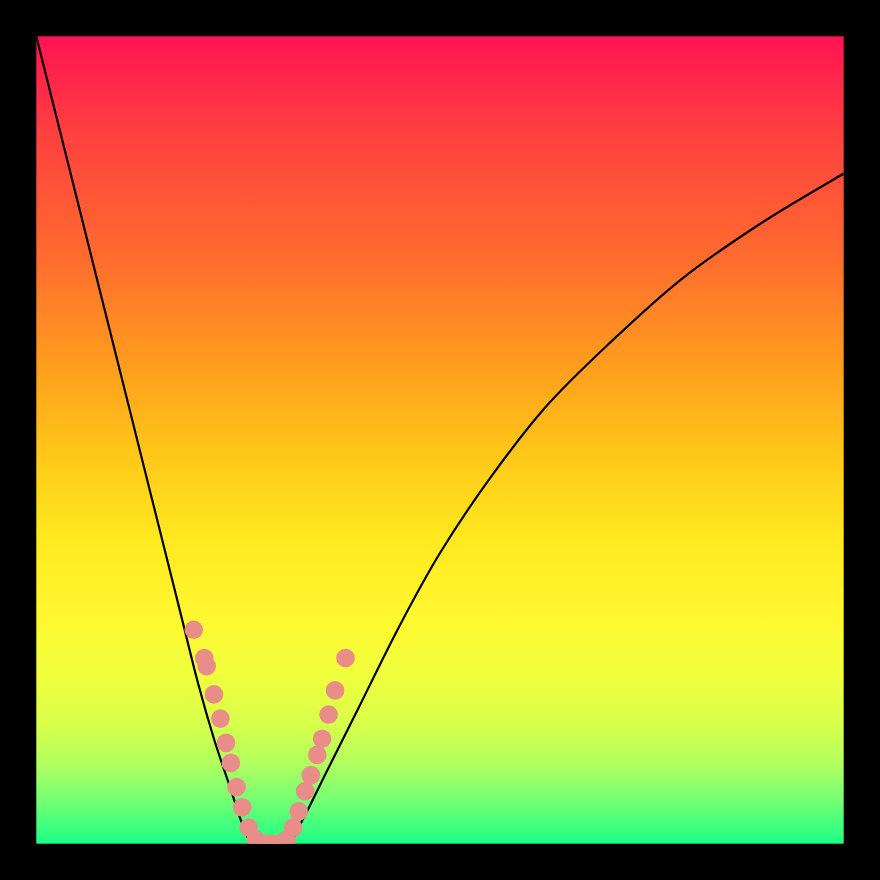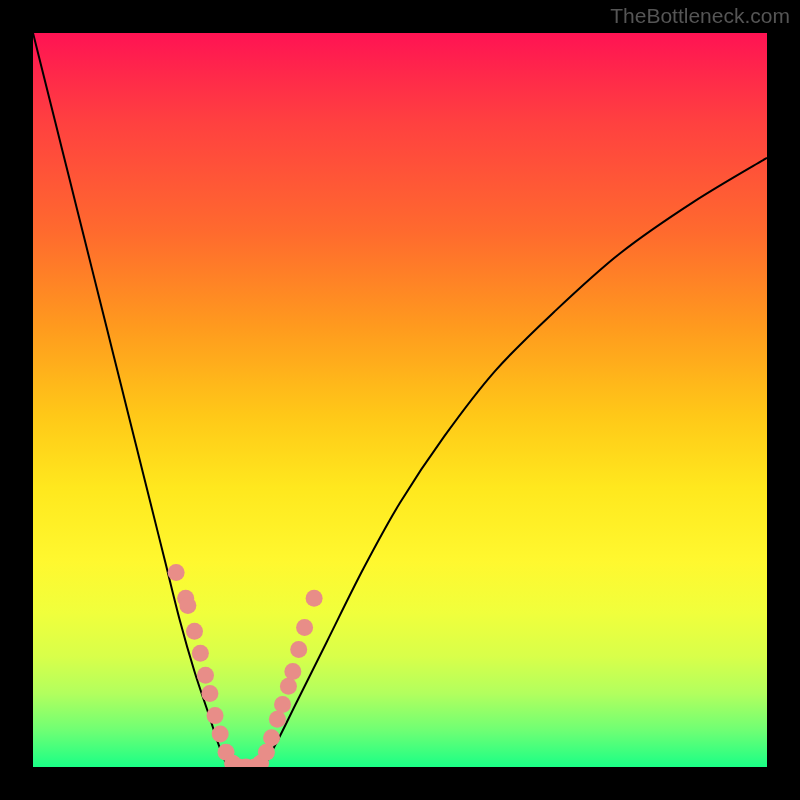--- a/index.html
+++ b/index.html
@@ -53,21 +53,20 @@
     left: 0;
     top: 0;
     width: 734px;
     height: 734px;
   }
 </style>
 </head>
 <body>
 
 <div class="outer">
-  <div class="watermark">TheBottleneck.com</div>
   <div class="plot">
     <svg class="curve" viewBox="0 0 734 734" preserveAspectRatio="none">
       <g id="series-group">
           <path d="M 0.00 0.00 C 2.45 9.79, 9.79 39.15, 14.68 58.72 C 19.57 78.29, 24.47 97.87, 29.36 117.44 C 34.25 137.01, 39.15 156.59, 44.04 176.16 C 48.93 195.73, 53.83 215.31, 58.72 234.88 C 63.61 254.45, 68.51 274.03, 73.40 293.60 C 78.29 313.17, 83.19 332.75, 88.08 352.32 C 92.97 371.89, 97.87 391.47, 102.76 411.04 C 107.65 430.61, 112.55 450.19, 117.44 469.76 C 122.33 489.33, 127.23 508.91, 132.12 528.48 C 137.01 548.05, 141.91 568.85, 146.80 587.20 C 151.69 605.55, 156.59 622.68, 161.48 638.58 C 166.37 654.48, 171.88 669.77, 176.16 682.62 C 180.44 695.47, 183.50 707.09, 187.17 715.65 C 190.84 724.21, 191.45 730.94, 198.18 734.00 C 204.91 737.06, 220.20 737.67, 227.54 734.00 C 234.88 730.33, 236.10 722.99, 242.22 711.98 C 248.34 700.97, 255.68 685.07, 264.24 667.94 C 272.80 650.81, 282.59 631.24, 293.60 609.22 C 304.61 587.20, 318.07 559.06, 330.30 535.82 C 342.53 512.58, 353.54 491.78, 367.00 469.76 C 380.46 447.74, 395.14 425.72, 411.04 403.70 C 426.94 381.68, 444.07 358.44, 462.42 337.64 C 480.77 316.84, 500.34 298.49, 521.14 278.92 C 541.94 259.35, 563.96 238.55, 587.20 220.20 C 610.44 201.85, 636.13 184.72, 660.60 168.82 C 685.07 152.92, 721.77 132.12, 734.00 124.78" fill="none" stroke="#000000" stroke-width="2"></path>
         </g>
       <g id="points-group">
           <circle cx="143.13" cy="539.49" r="8.5" fill="#e88d88"></circle>
           <circle cx="152.67" cy="565.18" r="8.5" fill="#e88d88"></circle>
           <circle cx="154.87" cy="572.52" r="8.5" fill="#e88d88"></circle>
           <circle cx="161.48" cy="598.21" r="8.5" fill="#e88d88"></circle>

